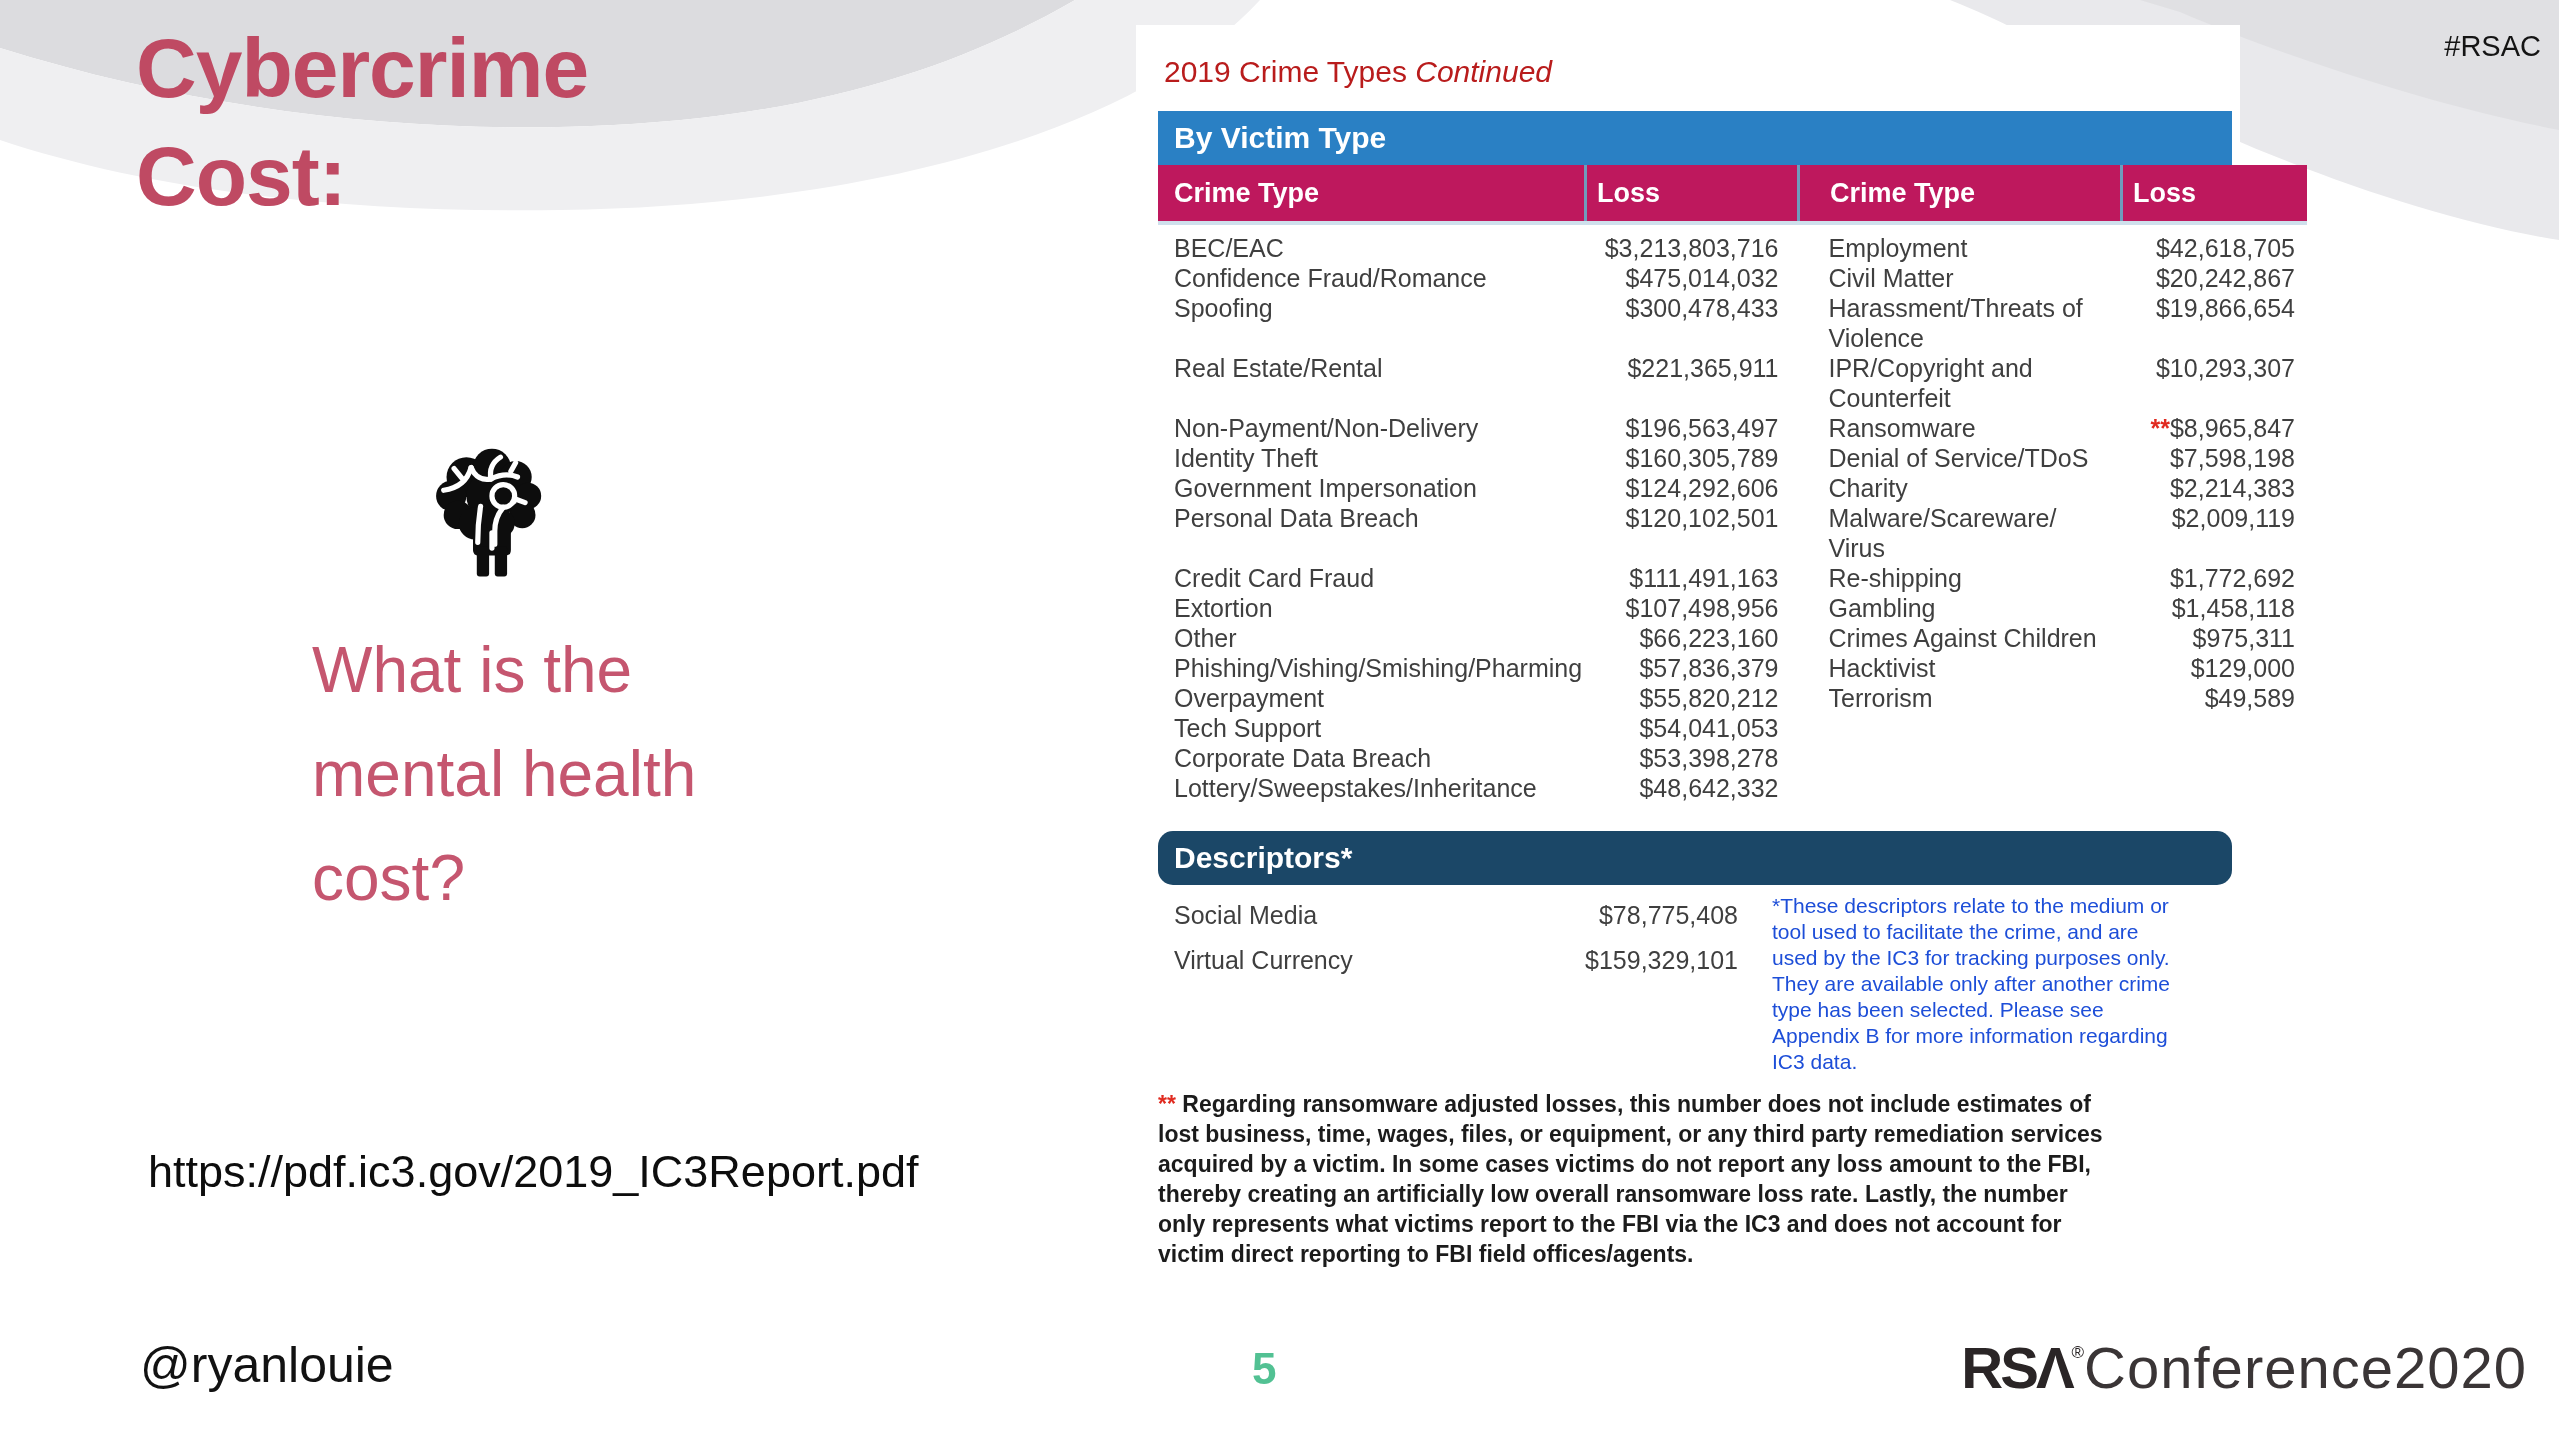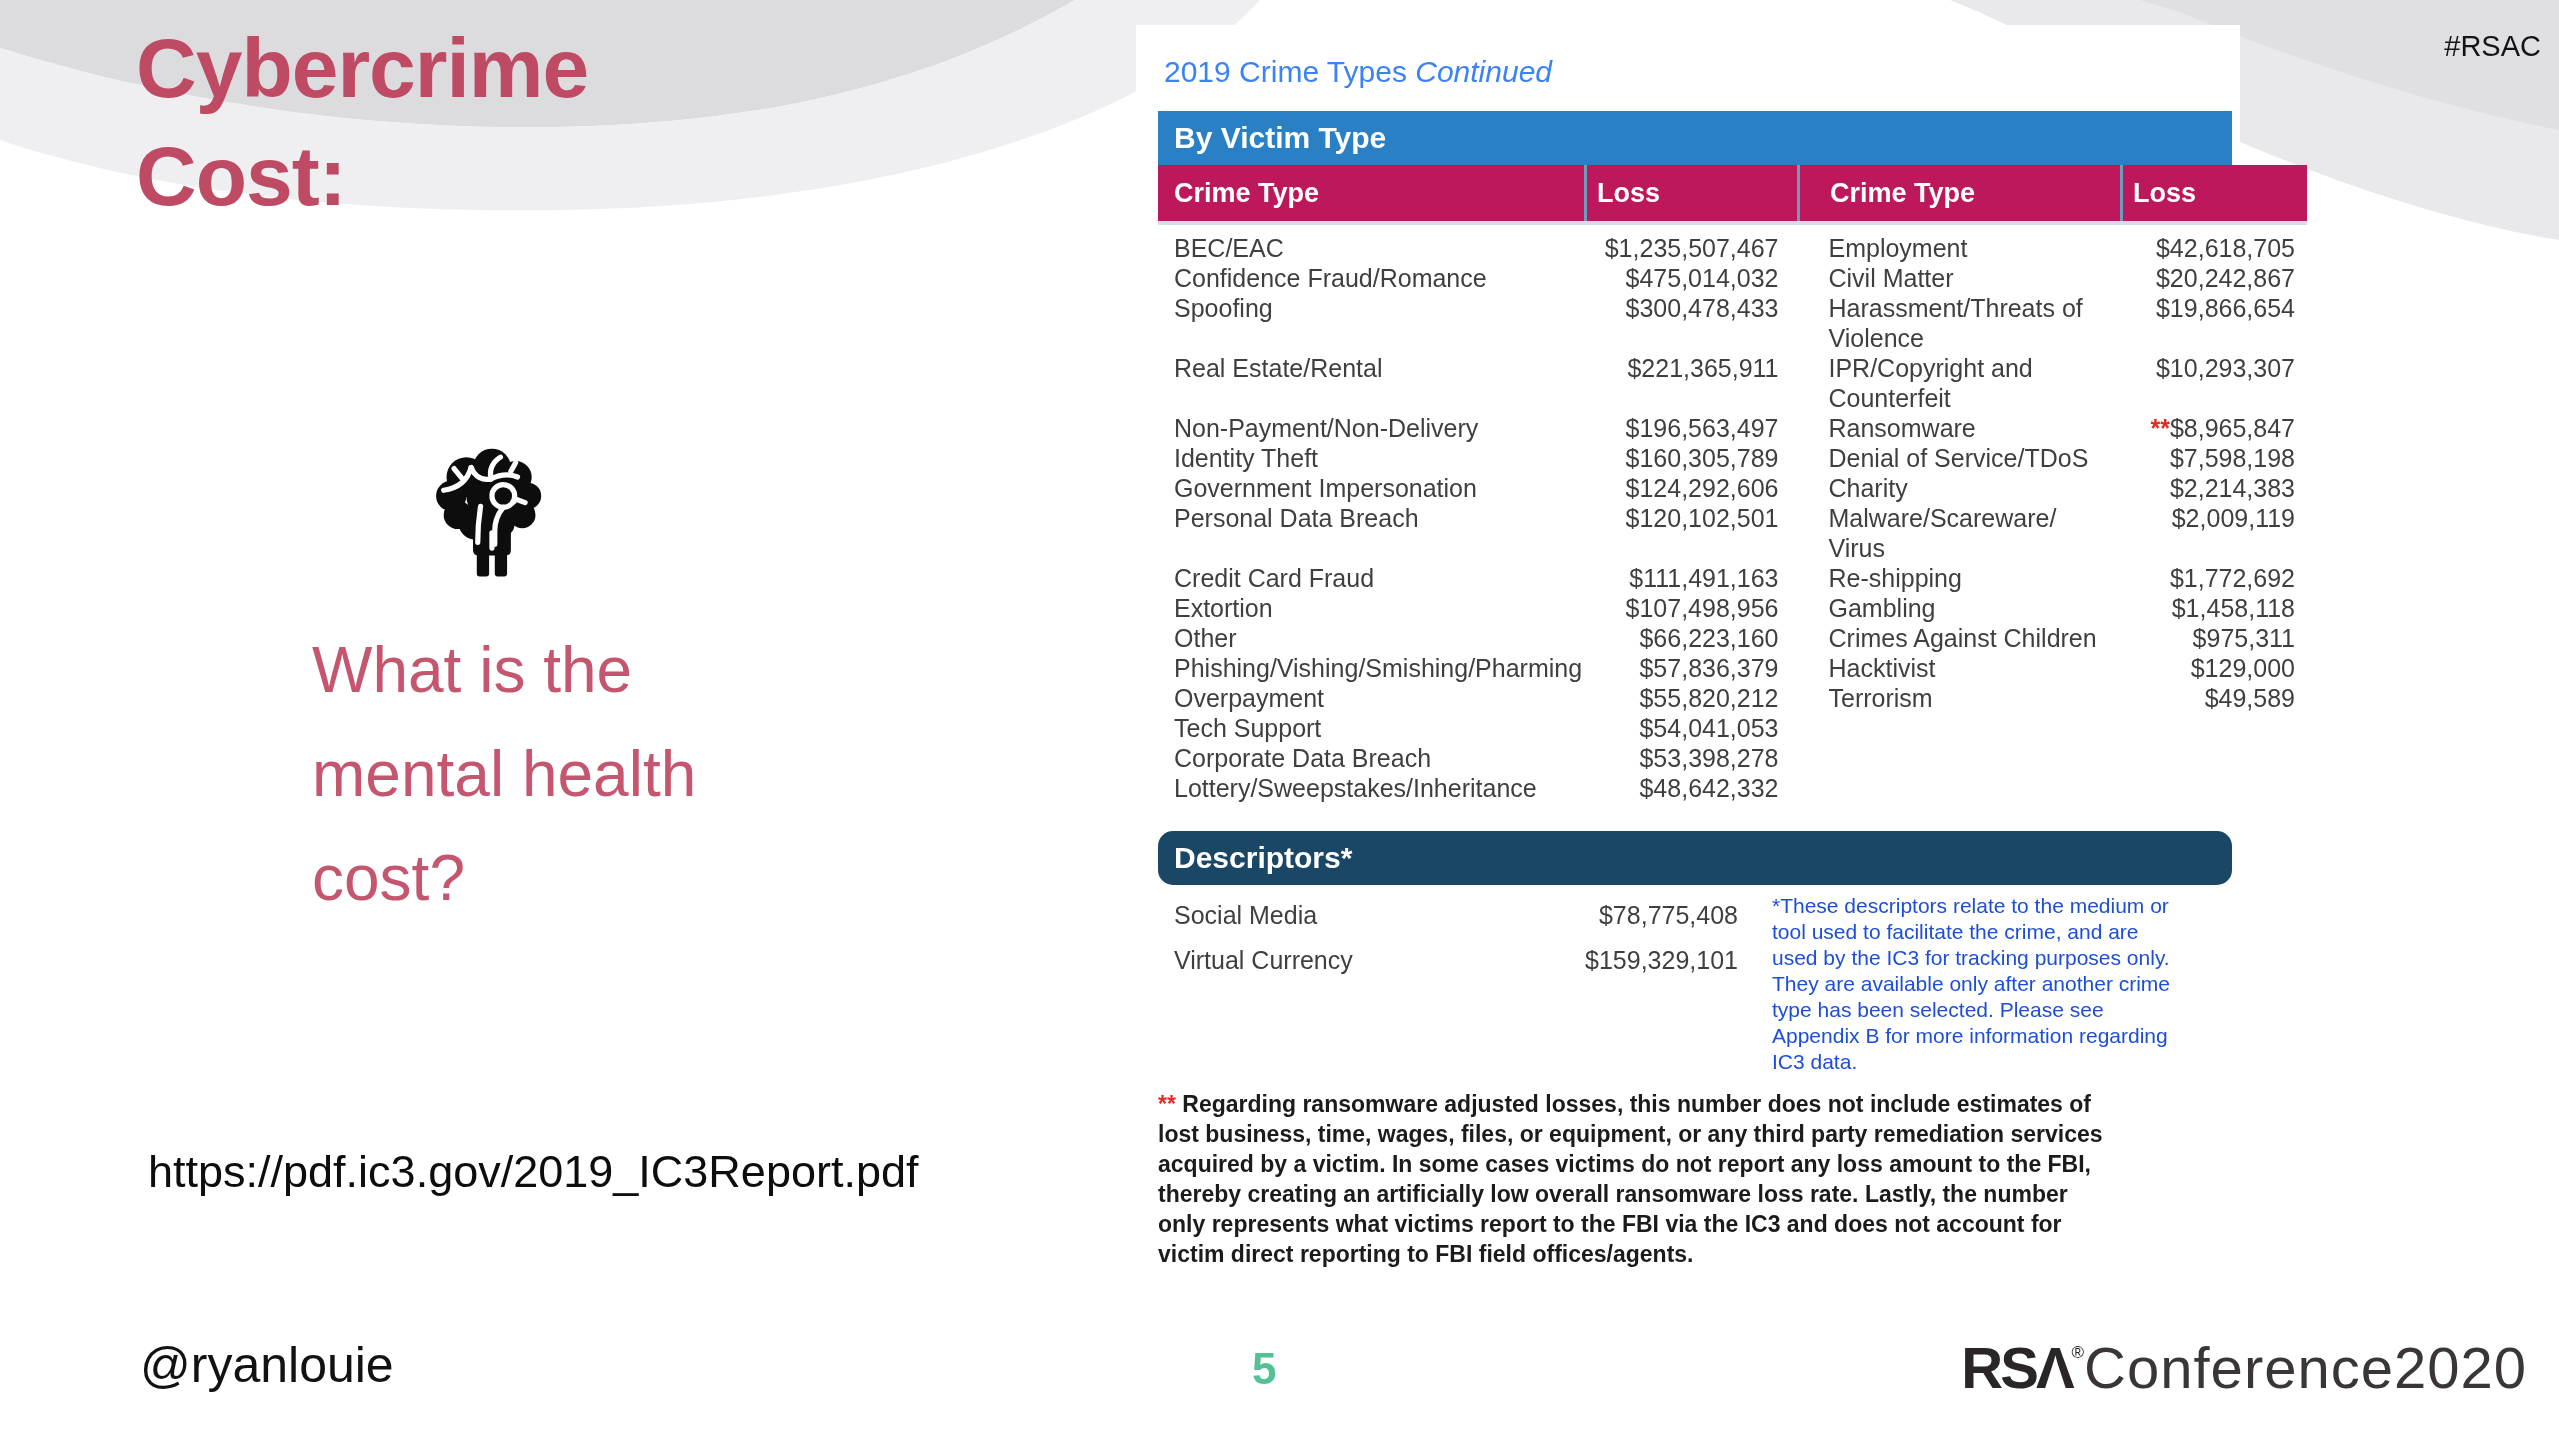--- a/index.html
+++ b/index.html
@@ -24,21 +24,21 @@
 
   .pagenum{position:absolute;left:1252px;top:1344px;font-size:44px;font-weight:bold;color:#52c193;z-index:2;}
 
   .logo{position:absolute;right:32px;top:1334px;font-size:58px;color:#2a2526;z-index:2;white-space:nowrap;}
   .logo-bold{font-weight:bold;letter-spacing:-3px;}
   .logo-reg{font-size:17px;vertical-align:30px;letter-spacing:0;}
   .logo-light{font-weight:normal;color:#3a3536;letter-spacing:1px;}
 
   .panel{position:absolute;left:1136px;top:25px;width:1104px;height:1312px;background:#ffffff;z-index:1;}
 
-  .report-title{margin:30px 16px 0 28px;font-size:30px;color:#3b82f6;}
+  .report-title{margin:30px 16px 0 28px;font-size:30px;color:#b91c1c;}
   .report-title i{font-style:italic;}
 
   .band{margin:22px 8px 0 22px;height:54px;line-height:54px;padding-left:16px;
         color:#ffffff;font-weight:bold;font-size:30px;}
   .band.blue{background:#2a80c4;}
   .band.dark{background:#1b4767;margin-top:28px;border-radius:15px;}
 
   table{border-collapse:collapse;}
   .crime-table{table-layout:fixed;width:1074px;margin:0 0 0 22px;}
   .crime-table thead th{background:#be185d;color:#ffffff;font-size:27px;font-weight:bold;
@@ -138,21 +138,21 @@
         <tr>
           <th class="h1">Crime Type</th>
           <th class="h2">Loss</th>
           <th class="h3">Crime Type</th>
           <th class="h4">Loss</th>
         </tr>
       </thead>
       <tbody>
         <tr>
             <td class="c1">BEC/EAC</td>
-            <td class="c2">$1,235,507,467</td>
+            <td class="c2">$3,213,803,716</td>
             <td class="c3">Employment</td>
             <td class="c4"><span class="red"></span><span>$42,618,705</span></td>
           </tr>
         <tr>
             <td class="c1">Confidence Fraud/Romance</td>
             <td class="c2">$475,014,032</td>
             <td class="c3">Civil Matter</td>
             <td class="c4"><span class="red"></span><span>$20,242,867</span></td>
           </tr>
         <tr>

